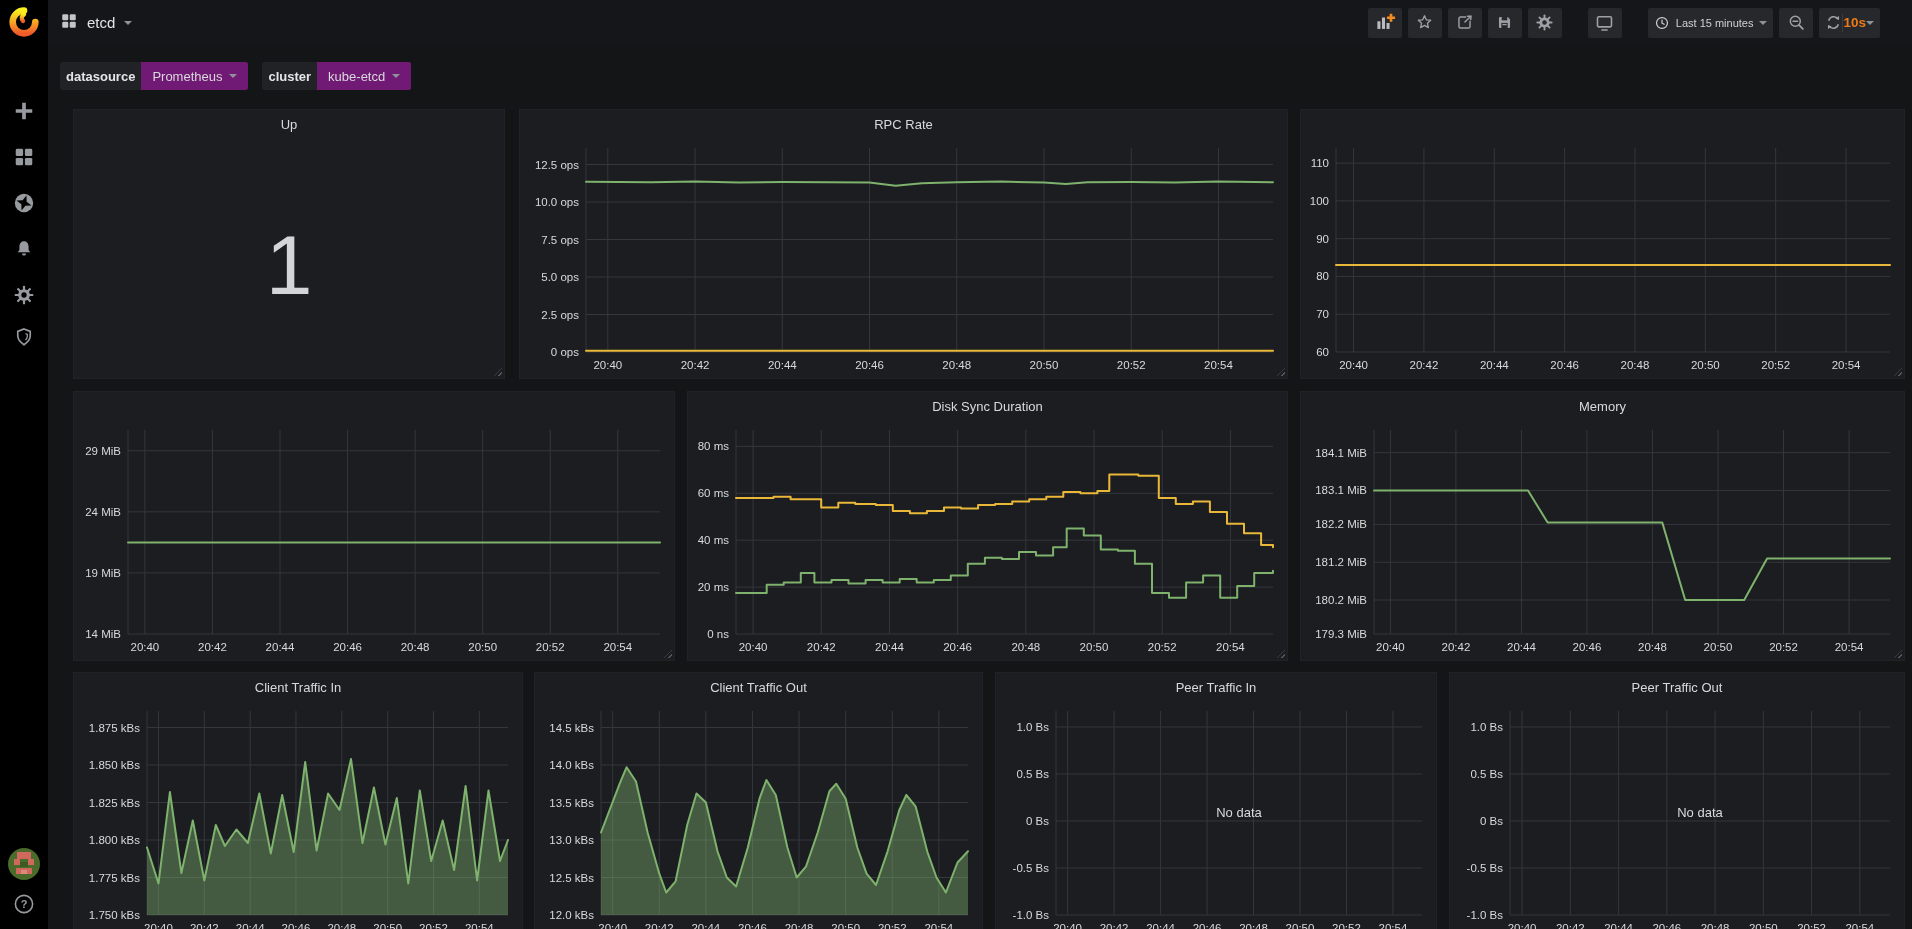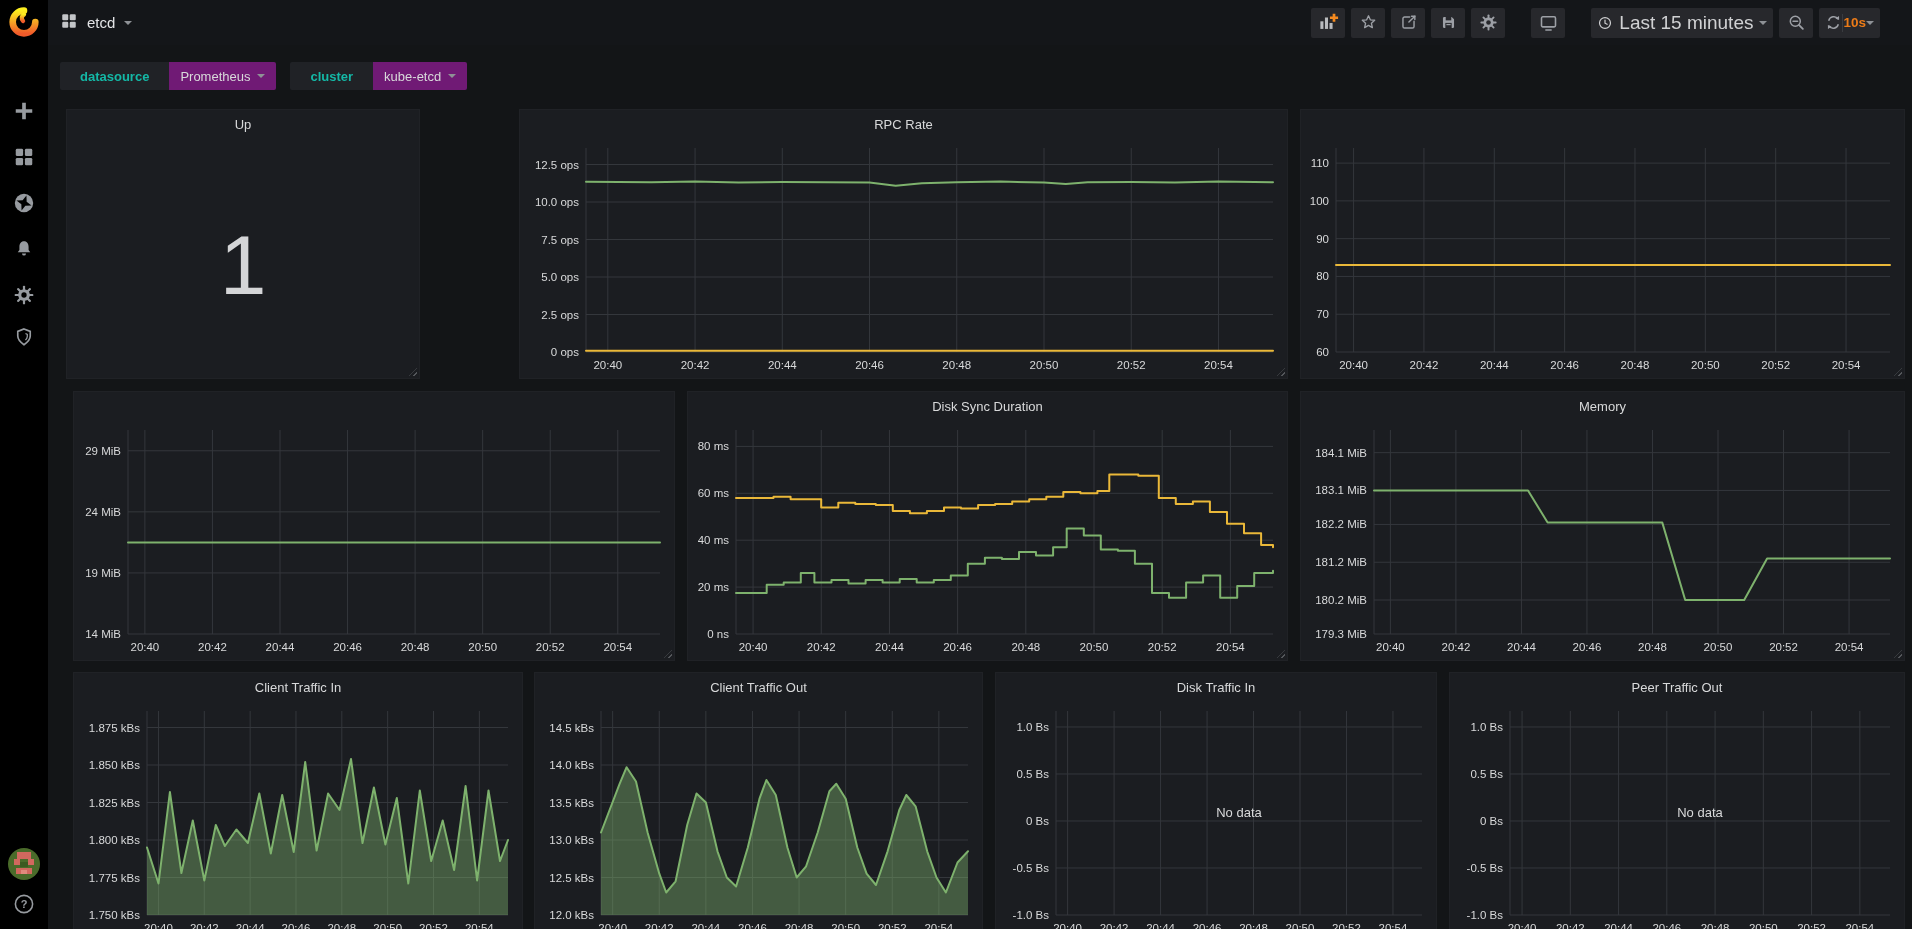--- a/index.html
+++ b/index.html
@@ -19,30 +19,30 @@
   .nav-left{position:absolute;left:12px;top:0;height:45px;display:flex;align-items:center;gap:9px;}
   .dash-title{color:#e3e4e6;font-size:15px;font-weight:500;}
   .caret{width:0;height:0;border-left:4px solid transparent;border-right:4px solid transparent;
          border-top:4px solid #8e9196;display:inline-block;}
   .nav-right{position:absolute;right:32px;top:0;height:45px;display:flex;align-items:center;}
   .nav-btn{height:30px;min-width:34px;background:#27282c;border-radius:2px;display:flex;
            align-items:center;justify-content:center;color:#9da0a6;margin-left:6px;cursor:pointer;
            padding:0 6px;box-sizing:border-box;}
   .nav-btn svg{display:block;}
   .gap-l{margin-left:26px;}
-  .time-btn{font-size:19px;color:#d0d1d3;gap:6px;}
+  .time-btn{font-size:11px;color:#d0d1d3;gap:6px;}
   .refresh-btn{}
   .refresh-interval{color:#eb7b18;font-size:13.5px;font-weight:700;}
   .seg-div{width:1px;height:18px;background:#3a3c40;}
 
   
   .dash{position:absolute;left:48px;top:0;right:0;bottom:0;}
   .variables{position:absolute;left:12px;top:62px;display:flex;gap:14px;}
   .var-pill{display:flex;height:28px;border-radius:2px;overflow:hidden;font-size:13px;cursor:pointer;}
-  .var-label{background:#202226;color:#14b8a6;font-weight:700;display:flex;align-items:center;padding:0 20px;}
+  .var-label{background:#202226;color:#e5e5e5;font-weight:700;display:flex;align-items:center;padding:0 6px;}
   .var-value{background:#701a75;color:#d8d9da;display:flex;align-items:center;gap:7px;padding:0 11px;}
 
   
   .panel{position:absolute;background:#1b1d21;border:1px solid #202226;box-sizing:border-box;overflow:hidden;}
   .panel::after{content:"";position:absolute;right:2px;bottom:2px;width:8px;height:8px;
      background:repeating-linear-gradient(-45deg,transparent 0 2px,#53565a 2px 3px);
      clip-path:polygon(100% 0,100% 100%,0 100%);}
   .panel-title{position:absolute;left:0;right:0;top:7px;text-align:center;color:#d8d9da;
      font-size:13px;font-weight:500;cursor:pointer;}
   .plot{position:absolute;inset:0;cursor:crosshair;}
@@ -235,21 +235,21 @@
       </div>
       <div class="var-pill">
         <span class="var-label">cluster</span>
         <span class="var-value">
           <span>kube-etcd</span>
           <span class="caret"></span>
         </span>
       </div>
     </div>
 
-    <div class="panel" style="left:18px;top:109px;width:354px;height:270px">
+    <div class="panel" style="left:25px;top:109px;width:432px;height:270px">
       <div class="panel-title">Up</div>
       <div class="stat-value">1</div>
     </div>
     <div class="panel" style="left:471px;top:109px;width:769px;height:270px">
       <div class="panel-title">RPC Rate</div>
       <div class="plot"><svg width="767" height="268">
             <line x1="87.80952380952381" y1="38" x2="87.80952380952381" y2="242" stroke="#34373c" stroke-width="1"></line>
             <text x="87.80952380952381" y="259" fill="#d8d9da" font-size="11.5" text-anchor="middle">20:40</text>
             <line x1="175.04761904761904" y1="38" x2="175.04761904761904" y2="242" stroke="#34373c" stroke-width="1"></line>
             <text x="175.04761904761904" y="259" fill="#d8d9da" font-size="11.5" text-anchor="middle">20:42</text>
@@ -483,21 +483,21 @@
             <line x1="66" y1="204.5" x2="433" y2="204.5" stroke="#34373c" stroke-width="1"></line>
             <text x="59" y="208.5" fill="#d8d9da" font-size="11.5" text-anchor="end">12.5 kBs</text>
             <line x1="66" y1="242" x2="433" y2="242" stroke="#34373c" stroke-width="1"></line>
             <text x="59" y="246" fill="#d8d9da" font-size="11.5" text-anchor="end">12.0 kBs</text>
             <line x1="66" y1="38" x2="66" y2="242" stroke="#34373c" stroke-width="1"></line>
             <path d="M66.0 159.5L84.6 110.8L91.6 94.2L101.0 108.5L112.6 159.5L124.3 200.7L131.2 219.5L140.6 208.3L152.2 152.0L161.5 120.5L170.9 129.5L182.5 178.3L191.8 204.5L201.1 213.5L212.8 174.5L224.5 125.7L231.4 107.0L240.8 122.0L252.4 174.5L261.7 204.5L271.1 193.3L282.7 159.5L294.4 118.3L301.3 110.8L310.7 125.7L322.3 174.5L331.6 200.7L341.0 212.0L352.6 178.3L364.3 137.0L371.3 122.0L380.6 133.3L392.2 178.3L401.5 204.5L410.9 219.5L422.5 189.5L433.0 178.3L433.0 242L66.0 242Z" fill="#7EB26D" fill-opacity="0.42" stroke="none"></path>
             <path d="M66.0 159.5L84.6 110.8L91.6 94.2L101.0 108.5L112.6 159.5L124.3 200.7L131.2 219.5L140.6 208.3L152.2 152.0L161.5 120.5L170.9 129.5L182.5 178.3L191.8 204.5L201.1 213.5L212.8 174.5L224.5 125.7L231.4 107.0L240.8 122.0L252.4 174.5L261.7 204.5L271.1 193.3L282.7 159.5L294.4 118.3L301.3 110.8L310.7 125.7L322.3 174.5L331.6 200.7L341.0 212.0L352.6 178.3L364.3 137.0L371.3 122.0L380.6 133.3L392.2 178.3L401.5 204.5L410.9 219.5L422.5 189.5L433.0 178.3" fill="none" stroke="#7EB26D" stroke-width="2" stroke-linejoin="round" stroke-linecap="round"></path>
           </svg></div>
     </div>
     <div class="panel" style="left:947px;top:672px;width:442px;height:270px">
-      <div class="panel-title">Disk Traffic In</div>
+      <div class="panel-title">Peer Traffic In</div>
       <div class="plot"><svg width="440" height="268">
             <line x1="71.61904761904762" y1="38" x2="71.61904761904762" y2="242" stroke="#34373c" stroke-width="1"></line>
             <text x="71.61904761904762" y="259" fill="#d8d9da" font-size="11.5" text-anchor="middle">20:40</text>
             <line x1="118.0952380952381" y1="38" x2="118.0952380952381" y2="242" stroke="#34373c" stroke-width="1"></line>
             <text x="118.0952380952381" y="259" fill="#d8d9da" font-size="11.5" text-anchor="middle">20:42</text>
             <line x1="164.57142857142856" y1="38" x2="164.57142857142856" y2="242" stroke="#34373c" stroke-width="1"></line>
             <text x="164.57142857142856" y="259" fill="#d8d9da" font-size="11.5" text-anchor="middle">20:44</text>
             <line x1="211.04761904761904" y1="38" x2="211.04761904761904" y2="242" stroke="#34373c" stroke-width="1"></line>
             <text x="211.04761904761904" y="259" fill="#d8d9da" font-size="11.5" text-anchor="middle">20:46</text>
             <line x1="257.5238095238095" y1="38" x2="257.5238095238095" y2="242" stroke="#34373c" stroke-width="1"></line>

